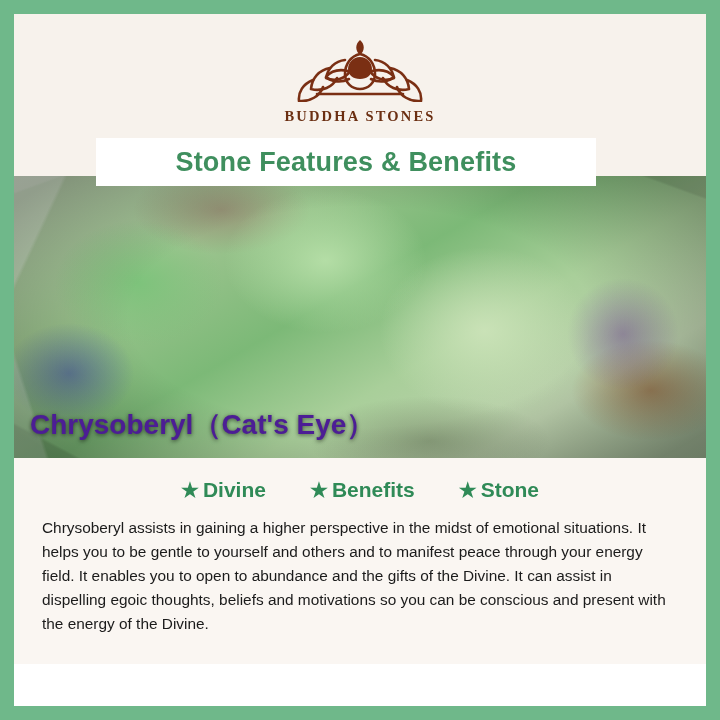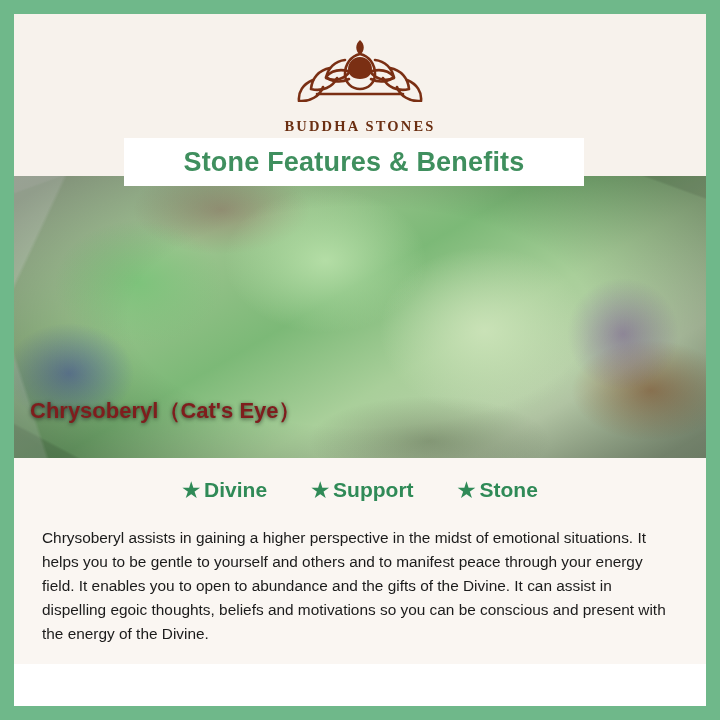--- a/index.html
+++ b/index.html
@@ -82,41 +82,40 @@
     left: 0;
     top: 16px;
     width: 692px;
     text-align: center;
   }
   .lotus-icon {
     display: block;
     margin: 0 auto;
   }
   .brand-name {
-    margin-top: 12px;
+    margin-top: 2px;
     font-size: 14.5px;
     letter-spacing: 2.2px;
     color: #6b2f12;
     font-weight: bold;
     font-family: "Liberation Serif", serif;
   }
 
   
   .title-bar {
     position: absolute;
     left: 82px;
     top: 124px;
-    width: 460px;
+    width: 500px;
     height: 48px;
     background: #ffffff;
     display: flex;
     align-items: center;
     justify-content: center;
     z-index: 4;
-    margin-left: 28px;
   }
   .title-text {
     font-size: 27px;
     font-weight: bold;
     color: #3f8f5e;
     letter-spacing: 0.2px;
     white-space: nowrap;
   }
 
   
@@ -158,23 +157,23 @@
   .stone-vig {
     position: absolute;
     inset: 0;
     background: radial-gradient(ellipse 420px 200px at 50% 50%, rgba(0,0,0,0) 55%, rgba(0,0,0,0.28) 100%);
   }
 
   
   .stone-name {
     position: absolute;
     left: 16px;
-    bottom: 32px;
-    font-size: 22px;
-    color: #7f1d1d;
+    bottom: 14px;
+    font-size: 28px;
+    color: #4c1d95;
     font-weight: bold;
     text-shadow: 0 1px 4px rgba(0,0,0,0.6);
     z-index: 3;
     white-space: nowrap;
   }
 
   
   .body-section {
     position: absolute;
     left: 0;
@@ -200,21 +199,21 @@
     font-weight: bold;
     white-space: nowrap;
   }
   .star {
     color: #2f8a57;
     font-size: 20px;
     line-height: 1;
   }
 
   .description {
-    margin: 24px 28px 0 28px;
+    margin: 14px 28px 0 28px;
     font-size: 15.4px;
     line-height: 1.55;
     color: #1b1b1b;
     text-align: left;
   }
 
   .bottom-band {
     position: absolute;
     left: 0;
     bottom: 0;
@@ -270,21 +269,21 @@
     </div>
 
     <div class="body-section">
       <div class="benefits">
         <div class="benefit">
           <span class="star">★</span>
           <span>Divine</span>
         </div>
         <div class="benefit">
           <span class="star">★</span>
-          <span>Support</span>
+          <span>Benefits</span>
         </div>
         <div class="benefit">
           <span class="star">★</span>
           <span>Stone</span>
         </div>
       </div>
 
       <p class="description">Chrysoberyl assists in gaining a higher perspective in the midst of emotional situations. It helps you to be gentle to yourself and others and to manifest peace through your energy field. It enables you to open to abundance and the gifts of the Divine. It can assist in dispelling egoic thoughts, beliefs and motivations so you can be conscious and present with the energy of the Divine.</p>
 
       <div class="bottom-band"></div>

